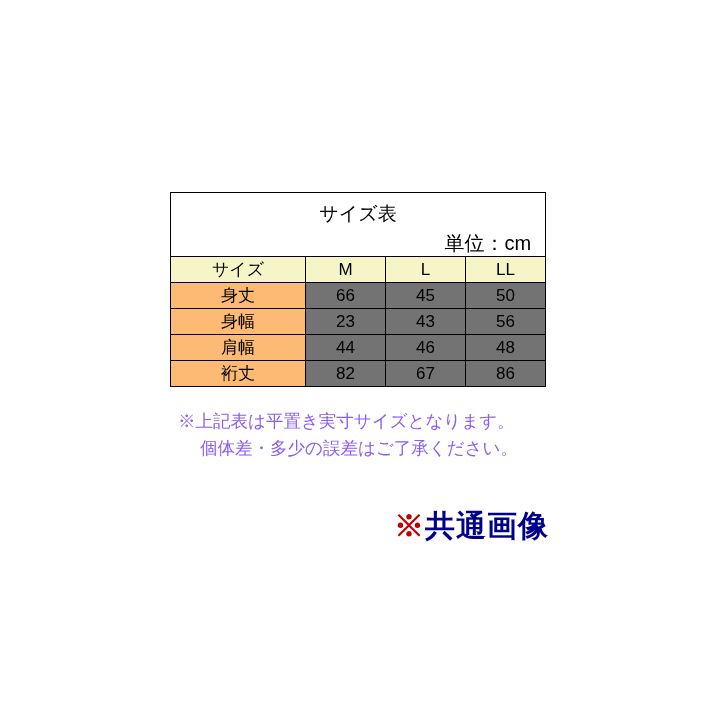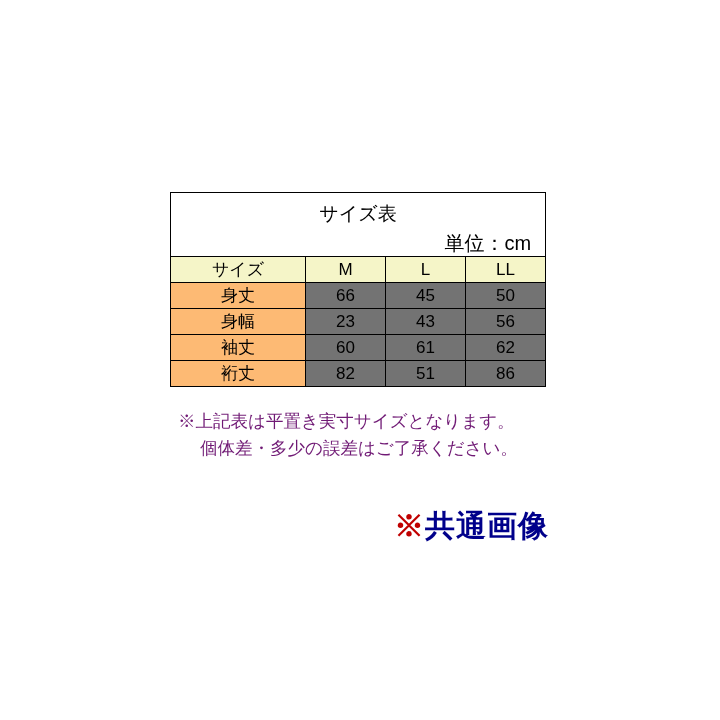--- a/index.html
+++ b/index.html
@@ -88,21 +88,21 @@
   }
 
   
   .notes {
     position: absolute;
     left: 178px;
     top: 408px;
     width: 400px;
     font-size: 17.5px;
     line-height: 1.55;
-    color: #701a75;
+    color: #8b5cf6;
     text-align: left;
   }
   .notes .line2 {
     padding-left: 22px;
   }
 
   
   .common-mark {
     position: absolute;
     left: 394px;
@@ -150,29 +150,29 @@
           <td class="cell-val">45</td>
           <td class="cell-val">50</td>
         </tr>
         <tr>
           <td class="row-label">身幅</td>
           <td class="cell-val">23</td>
           <td class="cell-val">43</td>
           <td class="cell-val">56</td>
         </tr>
         <tr>
-          <td class="row-label">袖丈</td>
-          <td class="cell-val">60</td>
-          <td class="cell-val">61</td>
-          <td class="cell-val">62</td>
+          <td class="row-label">肩幅</td>
+          <td class="cell-val">44</td>
+          <td class="cell-val">46</td>
+          <td class="cell-val">48</td>
         </tr>
         <tr>
           <td class="row-label">裄丈</td>
           <td class="cell-val">82</td>
-          <td class="cell-val">51</td>
+          <td class="cell-val">67</td>
           <td class="cell-val">86</td>
         </tr>
       </tbody>
     </table>
   </div>
 
   <div class="notes">
     <div class="line1">※上記表は平置き実寸サイズとなります。</div>
     <div class="line2">個体差・多少の誤差はご了承ください。</div>
   </div>

